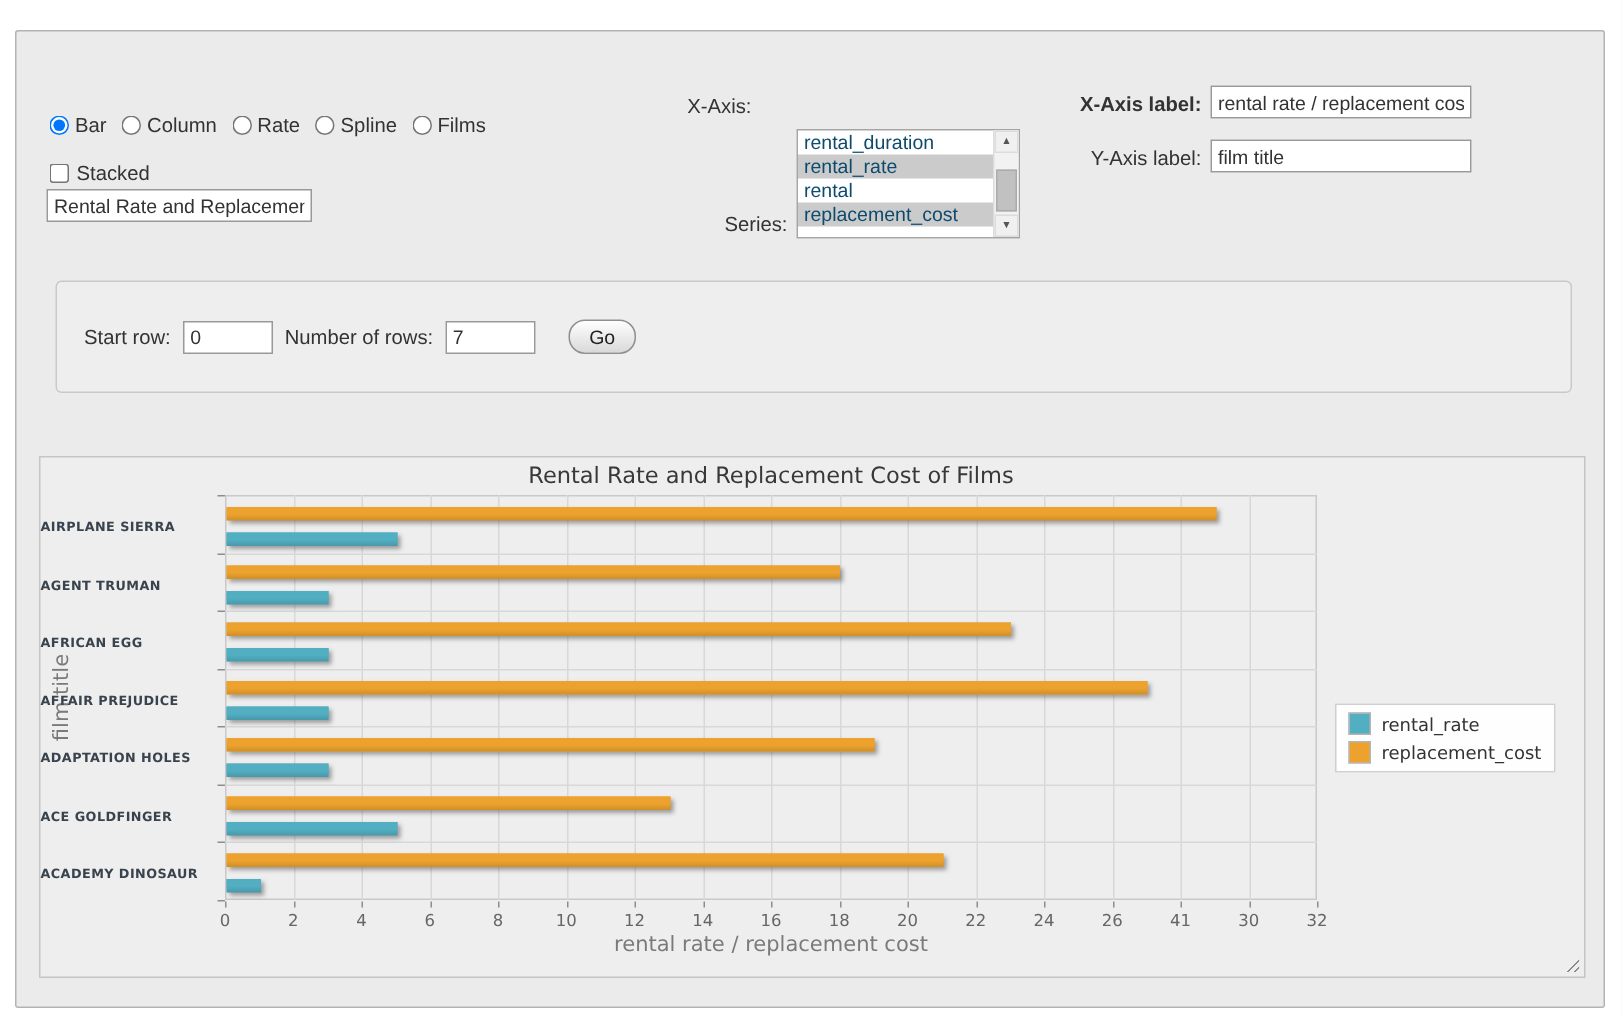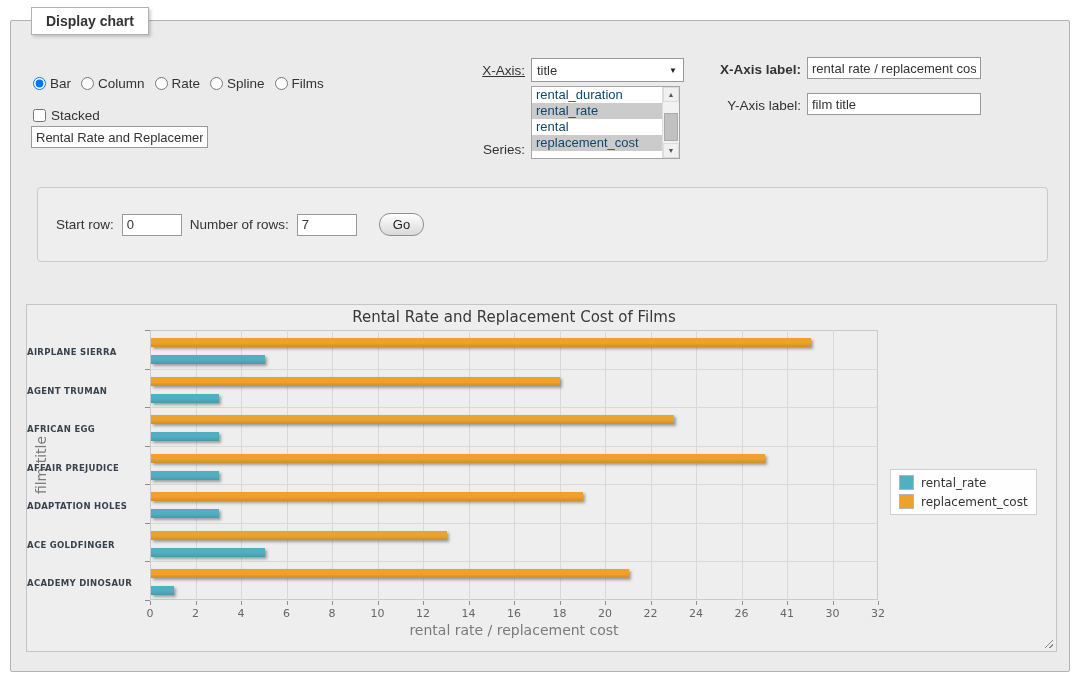--- a/index.html
+++ b/index.html
@@ -12,21 +12,21 @@
   .rt { text-align:right; }
   .radio-row { position:absolute; left:22px; top:55px; display:flex; align-items:center; gap:10px; }
   .radio-row label { display:flex; align-items:center; gap:4px; font-size:13.5px; color:#333; }
   .stacked-row { position:absolute; left:22px; top:87px; display:flex; align-items:center; gap:5px; font-size:13.5px; color:#333; }
   input[type=text] { border:1px solid #999; background:#fff; font-size:13px; color:#333;
     padding:2px 4px; font-family:"Liberation Sans", sans-serif; height:22px; }
   .title-input { position:absolute; left:20px; top:105px; width:177px; }
   .selectbox { position:absolute; left:520px; top:37px; width:153px; height:24px; background:#fff;
     border:1px solid #999; font-size:13px; color:#333; display:flex; align-items:center; padding-left:5px; cursor:default; }
   .sel-arrow { position:absolute; right:6px; top:7px; font-size:8px; color:#222; }
-  .xaxis-lbl  { left:420px; width:94px; top:42px;text-decoration:underline; }
+  .xaxis-lbl  { left:396px; width:94px; top:42px; }
   .series-lbl { left:420px; width:94px; top:121px; }
   .listbox { position:absolute; left:520px; top:65px; width:149px; height:73px; background:#fff;
     border:1px solid #a5a5a5; display:flex; }
   .list-items { flex:1; overflow:hidden; }
   .opt { height:16px; line-height:16px; font-size:13px; color:#0c4a6e; padding-left:4px; white-space:nowrap; }
   .opt.sel { background:#cbcbcb; }
   .list-scroll { width:17px; background:#f2f2f2; border-left:1px solid #ddd; position:relative; }
   .sb-btn { position:absolute; left:0; width:16px; height:15px; background:#f0f0f0; border:1px solid #dcdcdc;
     font-size:7px; color:#555; text-align:center; line-height:14px; }
   .sb-up { top:0; } .sb-down { bottom:0; }
@@ -62,21 +62,20 @@
   .legend-item { display:flex; align-items:center; gap:7px; font-size:12px; color:#333; white-space:nowrap; }
   .swatch { width:15px; height:15px; border:1px solid #b5b5b5; }
   .resize-grip { position:absolute; right:3px; bottom:3px; width:10px; height:10px; cursor:nwse-resize;
     background:repeating-linear-gradient(-45deg, transparent 0 2px, #8a8a8a 2px 3px);
     clip-path:polygon(100% 0, 100% 100%, 0 100%); }
 </style>
 </head>
 <body>
 
 <div class="fieldset">
-  <div class="legendbox">Display chart</div>
 
   <div class="radio-row" id="radioRow">
       <label>
         <input type="radio" name="ctype" checked="" style="">
         <span>Bar</span>
       </label>
       <label>
         <input type="radio" name="ctype" style="">
         <span>Column</span>
       </label>
@@ -95,24 +94,20 @@
     </div>
 
   <label class="stacked-row">
     <input type="checkbox" id="stackedCb" style="">
     <span>Stacked</span>
   </label>
 
   <input type="text" class="title-input" value="Rental Rate and Replacement Cost of Films" style="">
 
   <div class="lbl rt xaxis-lbl">X-Axis:</div>
-  <div class="selectbox">
-    <span>title</span>
-    <span class="sel-arrow">▼</span>
-  </div>
 
   <div class="lbl rt series-lbl">Series:</div>
   <div class="listbox">
     <div class="list-items" id="seriesList">
         <div class="opt">rental_duration</div>
         <div class="opt sel">rental_rate</div>
         <div class="opt">rental</div>
         <div class="opt sel">replacement_cost</div>
       </div>
     <div class="list-scroll">

